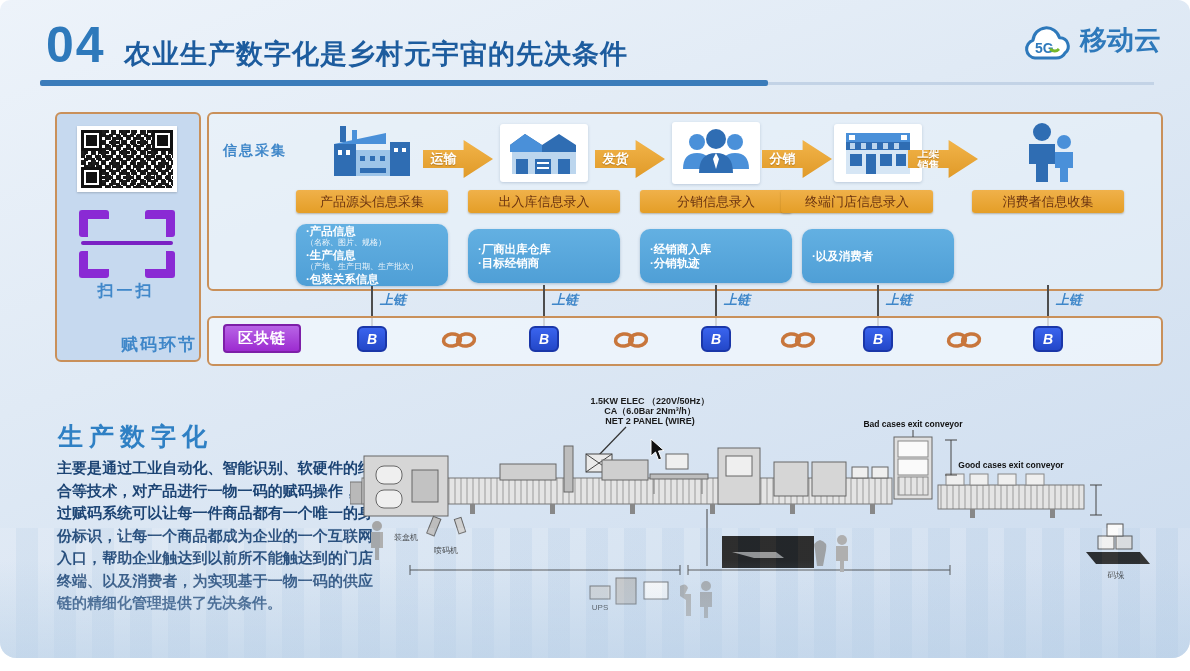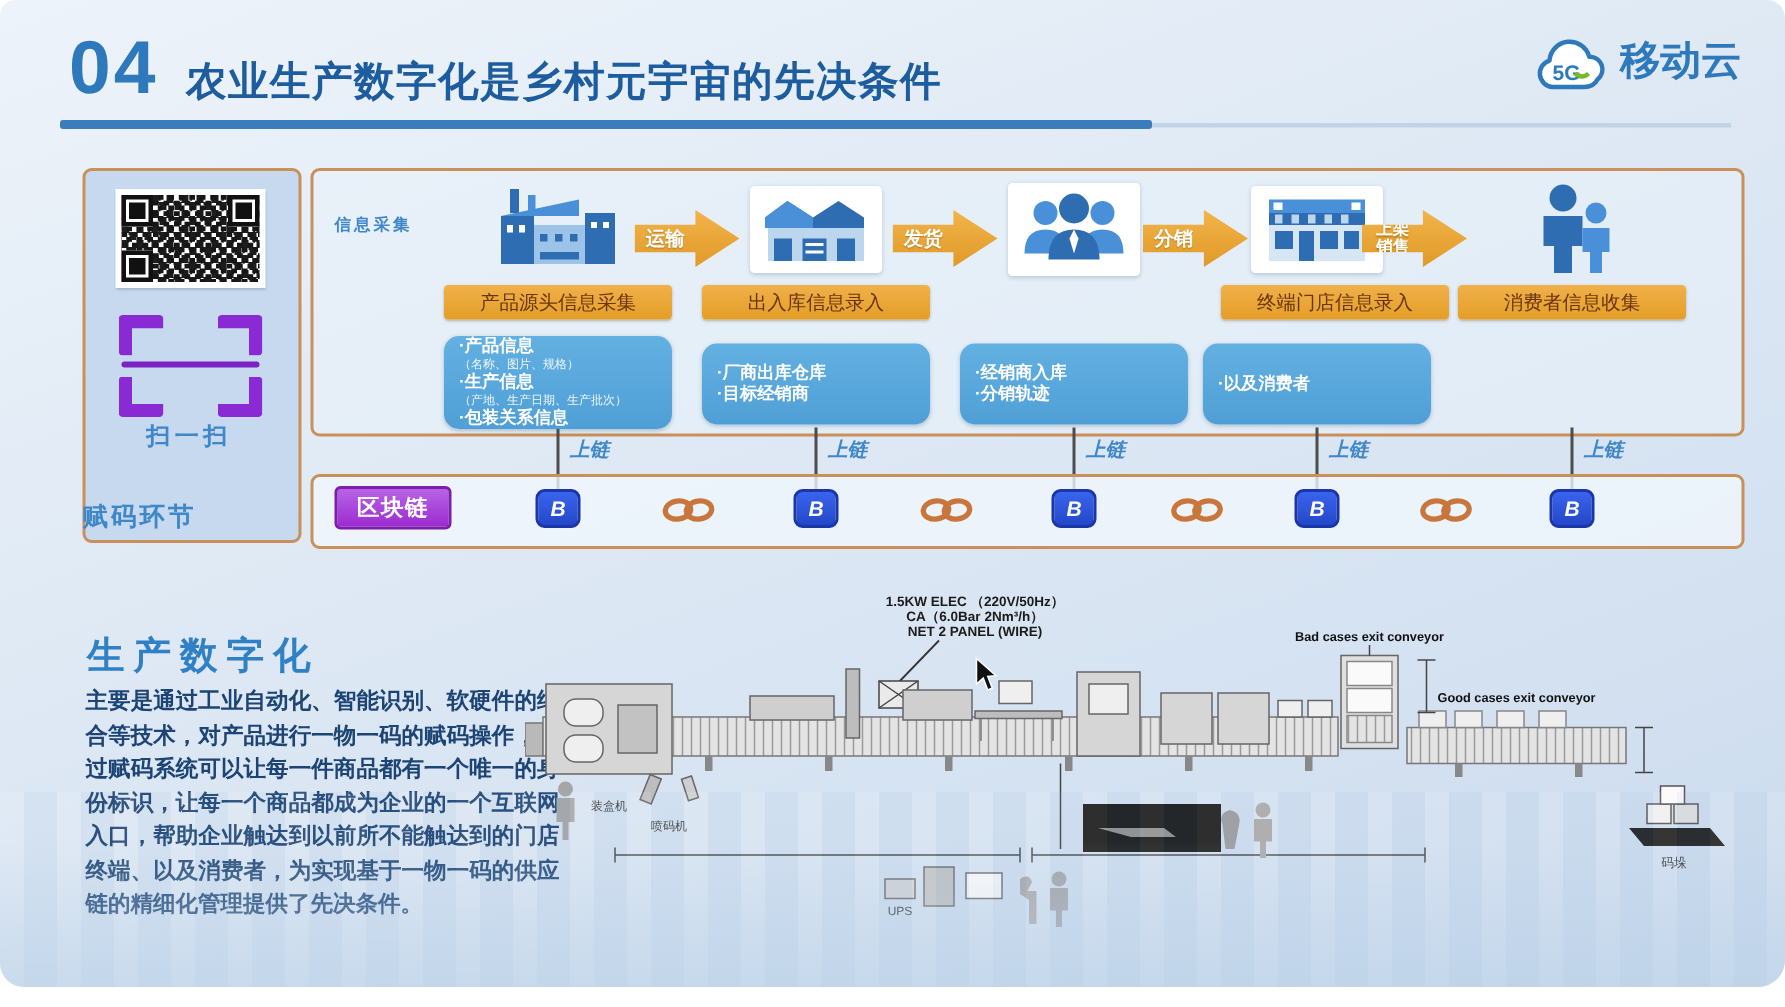--- a/index.html
+++ b/index.html
@@ -14,40 +14,40 @@
   .hdr-line{left:40px;top:80px;width:728px;height:6px;background:#3b7cba;border-radius:2px;}
   .hdr-line2{left:768px;top:82px;width:386px;height:3px;background:#c3d3e6;}
   .logo{left:1020px;top:22px;display:flex;align-items:flex-start;gap:2px;}
   .logo-text{font-size:27px;font-weight:900;color:#2e79bb;}
 
   
   .panel{border:2px solid #c9905a;border-radius:6px;}
   .side{left:55px;top:112px;width:142px;height:246px;background:#c6d9ef;}
   .flowp{left:207px;top:112px;width:952px;height:175px;background:rgba(234,242,250,0.55);}
   .chainp{left:207px;top:316px;width:952px;height:46px;background:rgba(240,246,252,0.8);}
-  .flow-label{left:223px;top:142px;font-size:11px;font-weight:bold;color:#3f87c9;letter-spacing:2px;}
+  .flow-label{left:223px;top:142px;font-size:14px;font-weight:bold;color:#3f87c9;letter-spacing:2px;}
 
   
   .qr{left:20px;top:12px;width:100px;height:66px;background:#fff;position:absolute;box-shadow:0 1px 2px rgba(0,0,0,.2);}
   .qr::before{content:"";position:absolute;inset:4px;background-color:#fff;background-image:
      repeating-conic-gradient(#161616 0 25%,transparent 0 50%),
      repeating-conic-gradient(transparent 0 25%,#1d1d1d 0 50%);
      background-size:7px 7px,10px 10px;}
   .qr i{position:absolute;width:15px;height:15px;border:3px solid #111;background:#fff;z-index:2;}
   .qr i::after{content:"";position:absolute;inset:2px;background:#111;}
   .qr .tl{left:4px;top:4px}.qr .tr{right:4px;top:4px}.qr .bl{left:4px;bottom:4px}
   .scanframe{left:22px;top:96px;width:96px;height:68px;position:absolute;}
   .scanframe i{position:absolute;width:30px;height:27px;border:9px solid #8a2ad4;border-radius:3px;box-sizing:border-box;}
   .scanframe .c1{left:0;top:0;border-right:none;border-bottom:none;}
   .scanframe .c2{right:0;top:0;border-left:none;border-bottom:none;}
   .scanframe .c3{left:0;bottom:0;border-right:none;border-top:none;}
   .scanframe .c4{right:0;bottom:0;border-left:none;border-top:none;}
   .scanframe .mid{left:2px;right:2px;top:31px;height:4px;background:#7b22c4;position:absolute;border:none;width:auto;}
   .scan-label{left:55px;top:281px;width:142px;text-align:center;font-size:16px;color:#3f87c9;letter-spacing:3px;font-weight:600;}
-  .side-title{left:55px;top:333px;width:142px;text-align:left;font-size:17px;color:#3f87c9;font-weight:800;letter-spacing:2px;}
+  .side-title{left:55px;top:333px;width:142px;text-align:right;font-size:17px;color:#3f87c9;font-weight:800;letter-spacing:2px;}
 
   
   .tile{background:#fff;border-radius:3px;box-shadow:0 1px 3px rgba(60,90,130,.25);display:flex;align-items:center;justify-content:center;}
   .tag{height:23px;width:152px;line-height:23px;text-align:center;background:linear-gradient(#f0b14a,#e49e27);
        color:#6b3410;font-size:13px;font-weight:400;border-radius:3px;box-shadow:0 1px 2px rgba(90,60,10,.35);}
   .ibox{width:152px;background:linear-gradient(#63b0e2,#4f9fd6);border-radius:10px;color:#fff;
         padding:4px 10px;box-sizing:border-box;display:flex;flex-direction:column;justify-content:center;
         box-shadow:0 1px 3px rgba(40,80,120,.3);}
   .ibox .ln{font-size:11.5px;font-weight:700;line-height:1.25;}
   .ibox .sub{font-size:8px;line-height:1.2;opacity:.9;}
@@ -182,21 +182,22 @@
     </div>
   <div class="abs arrow" style="left:762px;top:140px">
       <span>分销</span>
     </div>
   <div class="abs arrow two" style="left:908px;top:140px">
       <span>上架销售</span>
     </div>
 
   <div class="abs tag" style="left:296px;top:190px">产品源头信息采集</div>
   <div class="abs tag" style="left:468px;top:190px">出入库信息录入</div>
-  <div class="abs tag" style="left:814px;top:190px">终端门店信息录入</div>
+  <div class="abs tag" style="left:640px;top:190px">分销信息录入</div>
+  <div class="abs tag" style="left:781px;top:190px">终端门店信息录入</div>
   <div class="abs tag" style="left:972px;top:190px">消费者信息收集</div>
 
   <div class="abs connector" style="left:371px;top:285px;height:42px"></div>
   <div class="abs connector" style="left:543px;top:285px;height:42px"></div>
   <div class="abs connector" style="left:715px;top:285px;height:42px"></div>
   <div class="abs connector" style="left:877px;top:285px;height:42px"></div>
   <div class="abs connector" style="left:1047px;top:285px;height:42px"></div>
   <div class="abs chain-lab" style="left:380px;top:291px">上链</div>
   <div class="abs chain-lab" style="left:552px;top:291px">上链</div>
   <div class="abs chain-lab" style="left:724px;top:291px">上链</div>

